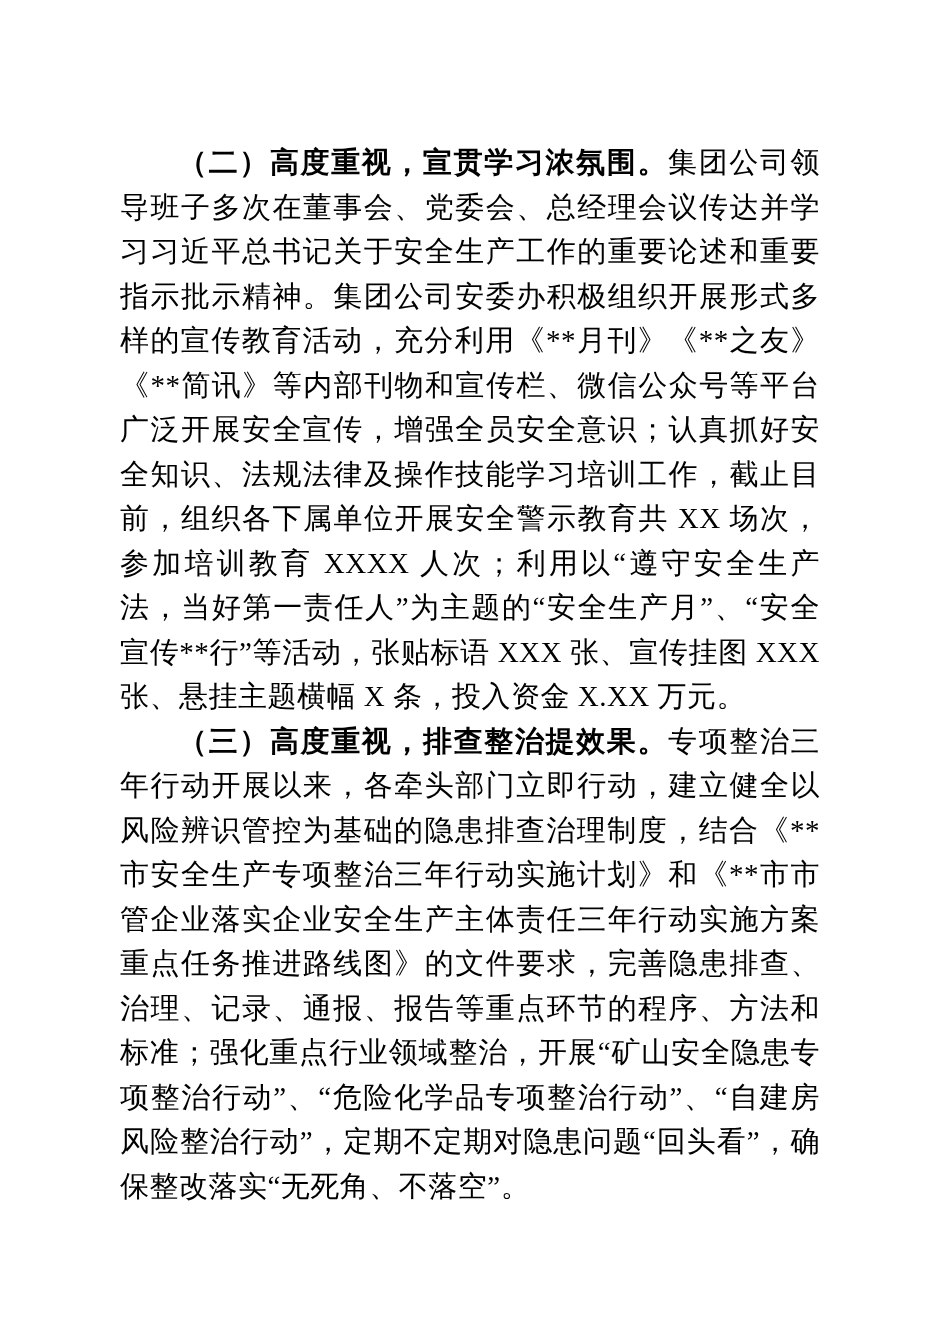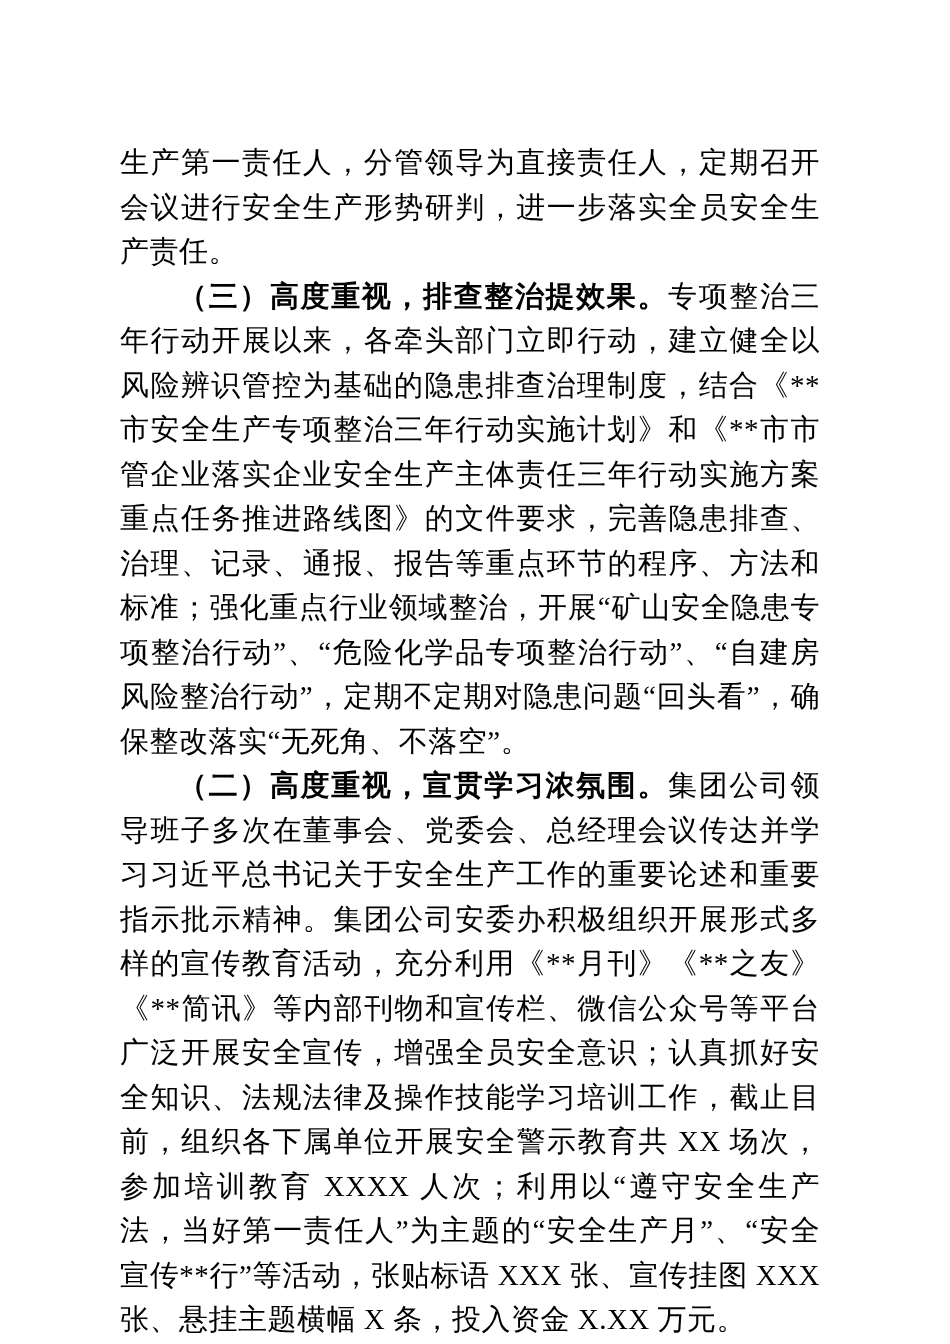--- a/index.html
+++ b/index.html
@@ -36,17 +36,16 @@
   }
   .lead {
     font-weight: bold;
   }
 </style>
 </head>
 <body>
 
 <div class="page">
   <div class="content">
-    <p class="para"><span>生产第一责任人，分管领导为直接责任人，定期召开会议进行安全生产形势研判，进一步落实全员安全生产责任。</span></p>
+    <p class="para indent"><span class="lead">（二）高度重视，宣贯学习浓氛围。</span><span>集团公司领导班子多次在董事会、党委会、总经理会议传达并学习习近平总书记关于安全生产工作的重要论述和重要指示批示精神。集团公司安委办积极组织开展形式多样的宣传教育活动，充分利用《**月刊》《**之友》《**简讯》等内部刊物和宣传栏、微信公众号等平台广泛开展安全宣传，增强全员安全意识；认真抓好安全知识、法规法律及操作技能学习培训工作，截止目前，组织各下属单位开展安全警示教育共 XX 场次，参加培训教育 XXXX 人次；利用以“遵守安全生产法，当好第一责任人”为主题的“安全生产月”、“安全宣传**行”等活动，张贴标语 XXX 张、宣传挂图 XXX 张、悬挂主题横幅 X 条，投入资金 X.XX 万元。</span></p>
     <p class="para indent"><span class="lead">（三）高度重视，排查整治提效果。</span><span>专项整治三年行动开展以来，各牵头部门立即行动，建立健全以风险辨识管控为基础的隐患排查治理制度，结合《**市安全生产专项整治三年行动实施计划》和《**市市管企业落实企业安全生产主体责任三年行动实施方案重点任务推进路线图》的文件要求，完善隐患排查、治理、记录、通报、报告等重点环节的程序、方法和标准；强化重点行业领域整治，开展“矿山安全隐患专项整治行动”、“危险化学品专项整治行动”、“自建房风险整治行动”，定期不定期对隐患问题“回头看”，确保整改落实“无死角、不落空”。</span></p>
-    <p class="para indent"><span class="lead">（二）高度重视，宣贯学习浓氛围。</span><span>集团公司领导班子多次在董事会、党委会、总经理会议传达并学习习近平总书记关于安全生产工作的重要论述和重要指示批示精神。集团公司安委办积极组织开展形式多样的宣传教育活动，充分利用《**月刊》《**之友》《**简讯》等内部刊物和宣传栏、微信公众号等平台广泛开展安全宣传，增强全员安全意识；认真抓好安全知识、法规法律及操作技能学习培训工作，截止目前，组织各下属单位开展安全警示教育共 XX 场次，参加培训教育 XXXX 人次；利用以“遵守安全生产法，当好第一责任人”为主题的“安全生产月”、“安全宣传**行”等活动，张贴标语 XXX 张、宣传挂图 XXX 张、悬挂主题横幅 X 条，投入资金 X.XX 万元。</span></p>
   </div>
 </div>
 
 </body></html>

